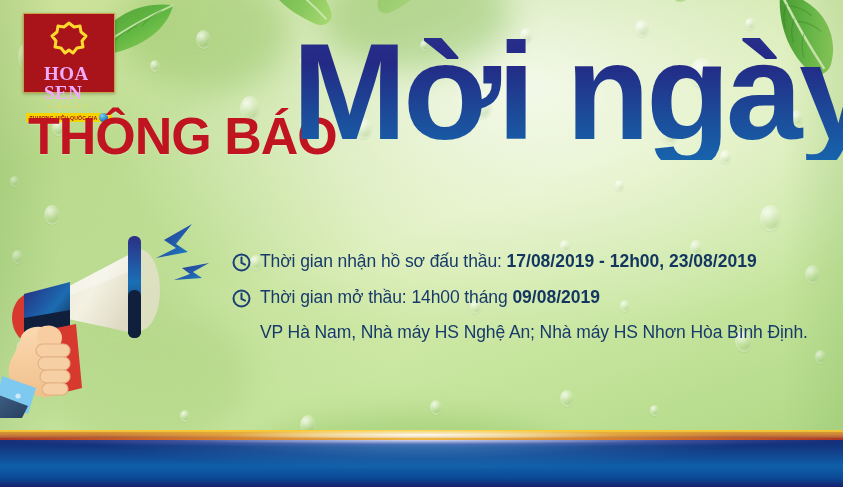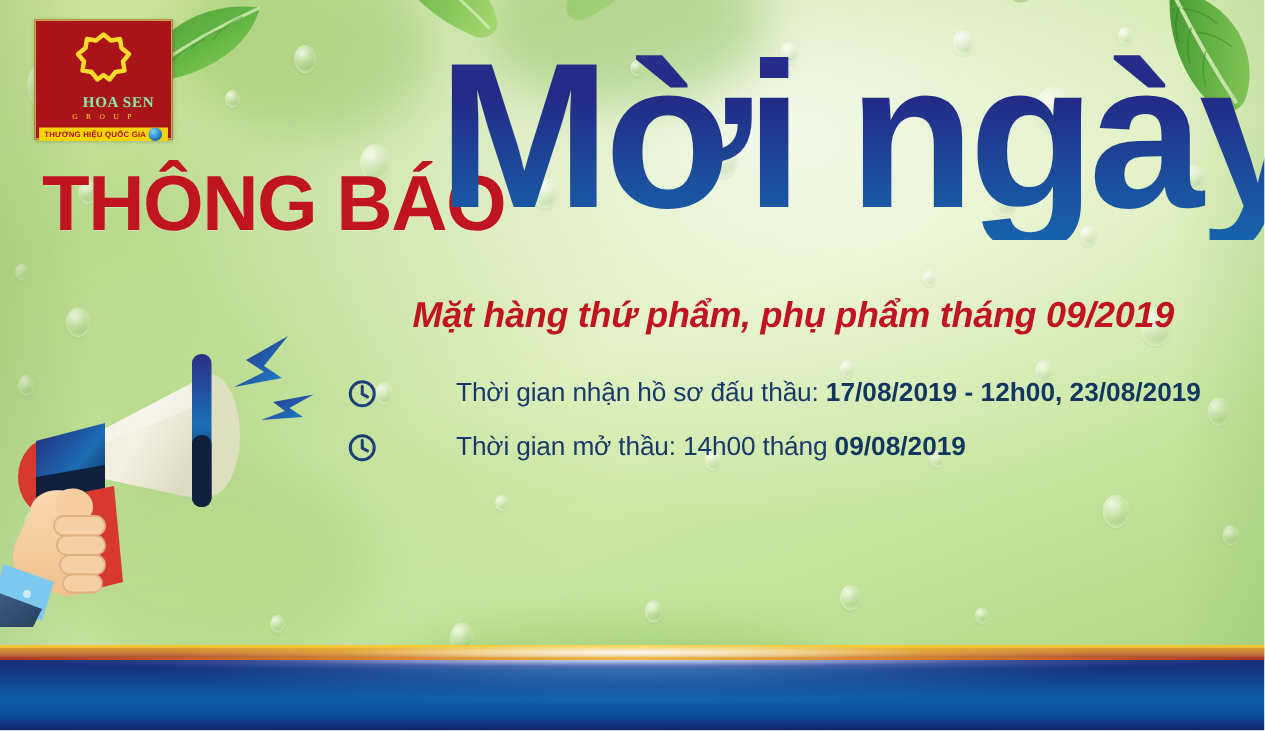--- a/index.html
+++ b/index.html
@@ -40,21 +40,21 @@
   #logo {
     position:absolute; left:23px; top:13px;
     width:92px; height:80px;
     background:#a8141a;
     border:1px solid #c8a24a;
     box-shadow:0 1px 3px rgba(0,0,0,.25);
     display:flex; flex-direction:column; align-items:center;
   }
   #logo .mark { margin-top:7px; }
   #logo .brand {
-    color:#86efac; font-weight:bold; font-size:10px;
+    color:#f0abfc; font-weight:bold; font-size:19px;
     letter-spacing:.5px; font-family:"Liberation Serif", serif;
     line-height:1; margin-top:3px;margin-left:20px;
   }
   #logo .sub {
     color:#ffd92e; font-size:5px; letter-spacing:2.2px;
     font-family:"Liberation Serif", serif; margin-top:2px;
   }
   #logo .banner {
     margin-top:4px; width:86px; height:13px; background:#f5d400;
     display:flex; align-items:center; justify-content:center; gap:2px;
@@ -92,21 +92,21 @@
   
   #subtitle {
     position:absolute; left:275px; top:197px;
     font-family:"Liberation Sans", sans-serif;
     font-style:italic; font-weight:bold; font-size:24px;
     color:#c01520; white-space:nowrap; letter-spacing:-.2px;
   }
 
   
   #info { position:absolute; left:232px; top:250px; width:600px; }
-  .info-row { display:flex; align-items:flex-start; margin-bottom:13px;gap:44px; }
+  .info-row { display:flex; align-items:flex-start; margin-bottom:13px; }
   .info-row .ico {
     flex:0 0 auto; width:20px; height:22px;
     display:flex; align-items:center; justify-content:flex-start;
     margin-right:8px; margin-top:1px;
   }
   .info-text {
     font-family:"Liberation Sans", sans-serif;
     font-size:17.5px; color:#173a6b; line-height:1.32;
     white-space:nowrap; letter-spacing:-.1px;
   }
@@ -292,21 +292,20 @@
     <div class="sub">G R O U P</div>
     <div class="banner">
       <span>THƯƠNG HIỆU QUỐC GIA</span>
       <span class="globe"></span>
     </div>
   </div>
 
   <div id="thongbao">THÔNG BÁO</div>
   <div id="moithau">Mời ngày</div>
 
-  <div id="subtitle">Mặt hàng thứ phẩm, phụ phẩm tháng 09/2019</div>
 
   <div id="info">
 
     <div class="info-row">
       <span class="ico">
         <svg width="19" height="19" viewBox="0 0 19 19">
           <circle cx="9.5" cy="9.5" r="8" fill="none" stroke="#1b3f76" stroke-width="2"></circle>
           <path d="M9.5 4.5 L9.5 9.8 L13 11.6" fill="none" stroke="#1b3f76" stroke-width="2" stroke-linecap="round"></path>
         </svg>
       </span>
@@ -316,20 +315,21 @@
     <div class="info-row">
       <span class="ico">
         <svg width="19" height="19" viewBox="0 0 19 19">
           <circle cx="9.5" cy="9.5" r="8" fill="none" stroke="#1b3f76" stroke-width="2"></circle>
           <path d="M9.5 4.5 L9.5 9.8 L13 11.6" fill="none" stroke="#1b3f76" stroke-width="2" stroke-linecap="round"></path>
         </svg>
       </span>
       <span class="info-text"><span>Thời gian mở thầu: 14h00 tháng </span><b>09/08/2019</b></span>
     </div>
 
+    <div id="addr-line2">VP Hà Nam, Nhà máy HS Nghệ An; Nhà máy HS Nhơn Hòa Bình Định.</div>
   </div>
 
   <div id="megaphone">
     <svg width="230" height="200" viewBox="0 0 230 200">
       <defs>
         <linearGradient id="coneG" x1="0" y1="0" x2="1" y2="0.6">
           <stop offset="0%" stop-color="#e9e6d2"></stop>
             <stop offset="55%" stop-color="#f3f1e2"></stop>
             <stop offset="100%" stop-color="#ddd9c2"></stop>
         </linearGradient>

